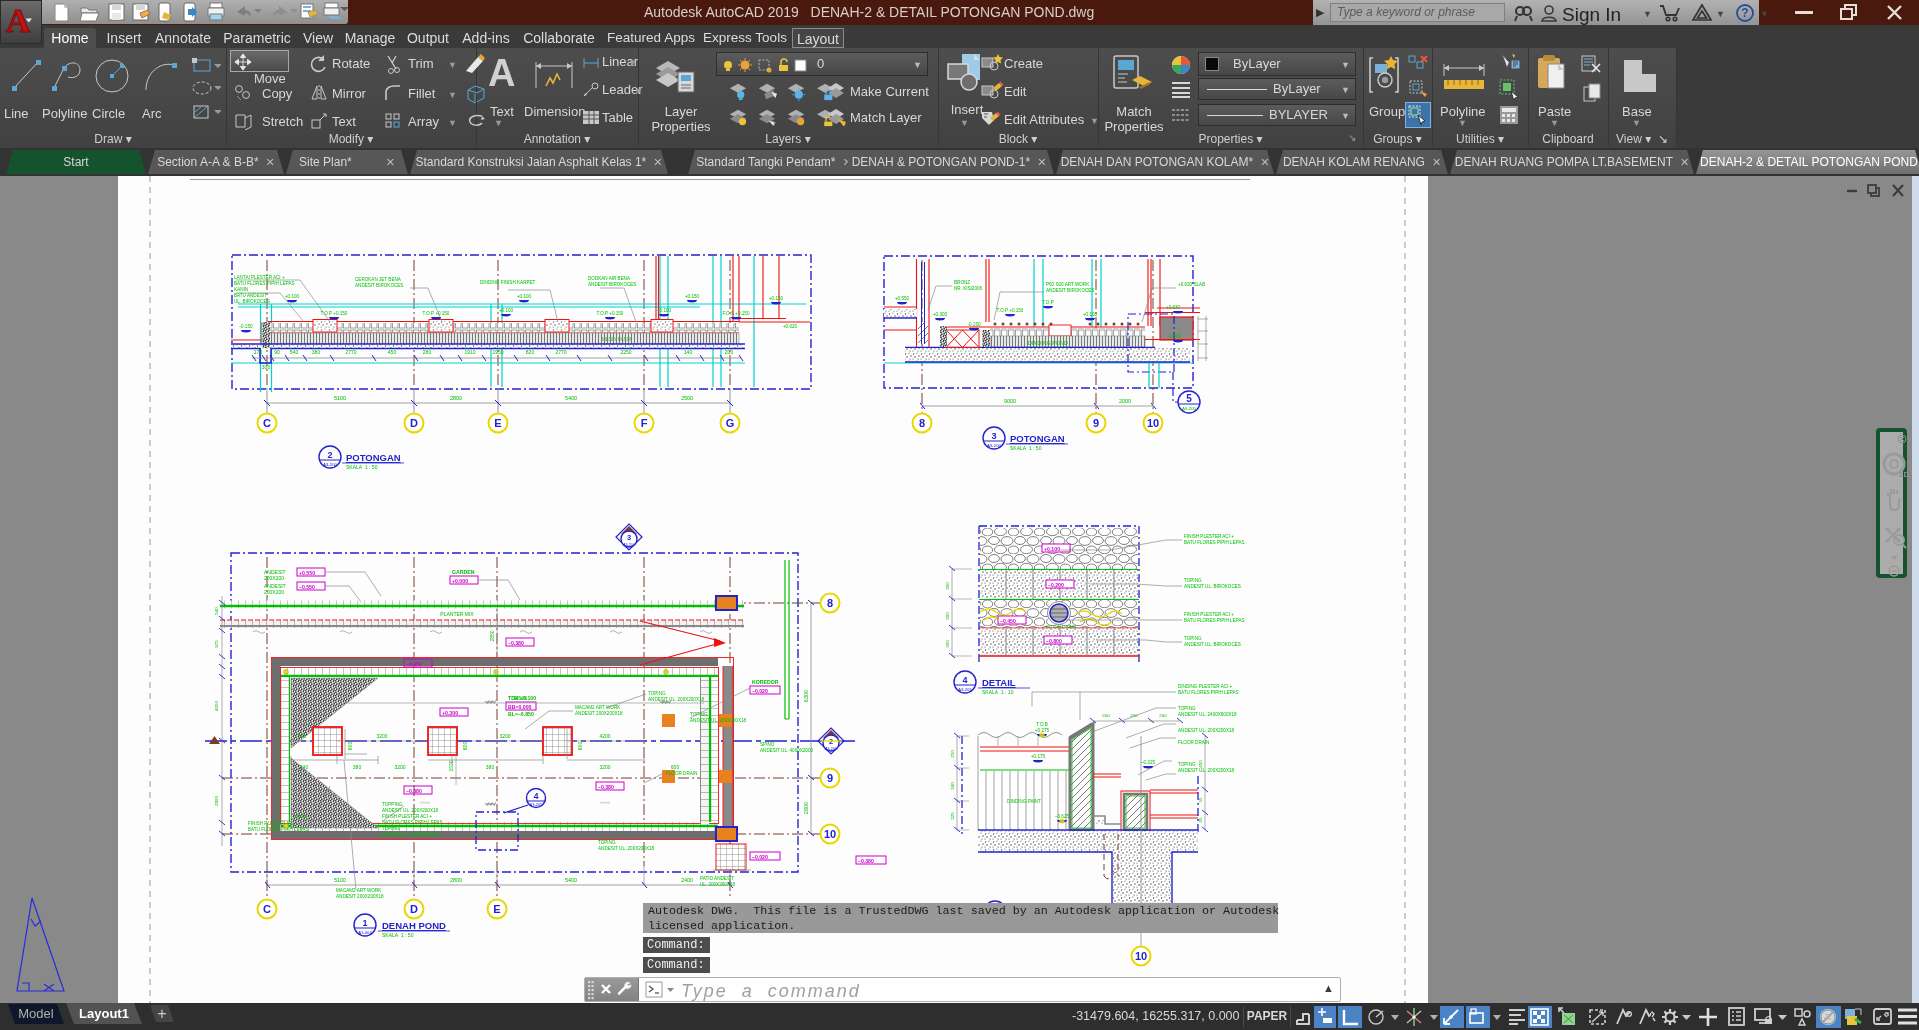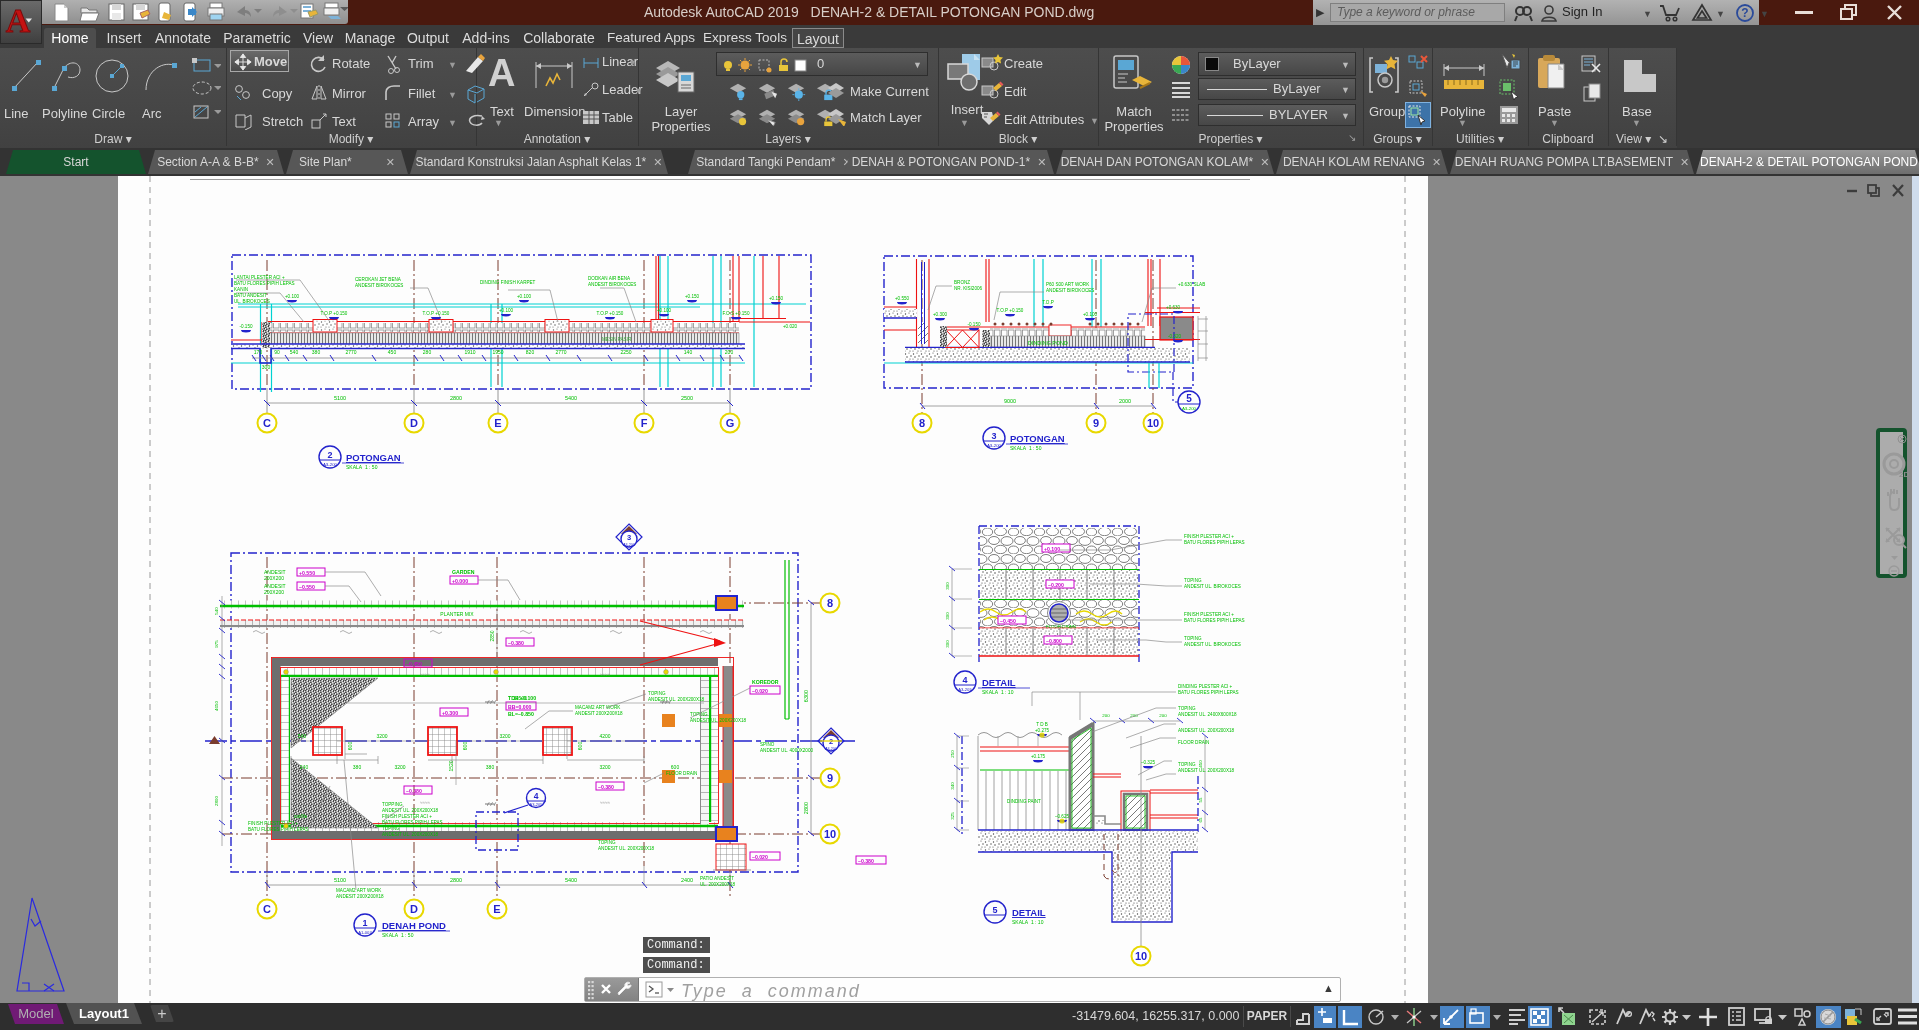--- a/index.html
+++ b/index.html
@@ -108,21 +108,21 @@
 <div class="abs" style="left:1330px;top:3px;width:175px;height:19px;background:#a8a8a8;border:1px solid #7f7f7f;color:#5c5c5c;font-style:italic;font-size:12px;line-height:17px;padding-left:6px;">Type a keyword or phrase</div>
 <svg class="abs" style="left:1512px;top:3px;" width="22" height="20" viewBox="0 0 22 20">
   <circle cx="8" cy="8" r="4" fill="none" stroke="#333" stroke-width="2"></circle>
   <circle cx="15" cy="8" r="4" fill="none" stroke="#333" stroke-width="2"></circle>
   <path d="M5 13l-2 5 M18 13l2 5" stroke="#333" stroke-width="2"></path>
 </svg>
 <svg class="abs" style="left:1539px;top:3px;" width="20" height="20" viewBox="0 0 20 20">
   <circle cx="10" cy="7" r="4" fill="none" stroke="#3a3a3a" stroke-width="1.6"></circle>
   <path d="M3 18c1-5 13-5 14 0z" fill="none" stroke="#3a3a3a" stroke-width="1.6"></path>
 </svg>
-<div class="abs" style="left:1562px;top:4px;color:#222;font-size:13px;">Sign In</div>
+<div class="abs" style="left:1562px;top:4px;color:#222;font-size:19px;">Sign In</div>
 <div class="abs" style="left:1643px;top:9px;color:#444;font-size:9px;">▼</div>
 <svg class="abs" style="left:1658px;top:3px;" width="24" height="20" viewBox="0 0 24 20">
   <path d="M2 3h3l3 9h10l3-7" fill="none" stroke="#333" stroke-width="1.8"></path>
   <circle cx="10" cy="16" r="1.8" fill="none" stroke="#333" stroke-width="1.5"></circle>
   <circle cx="17" cy="16" r="1.8" fill="none" stroke="#333" stroke-width="1.5"></circle>
 </svg>
 <svg class="abs" style="left:1690px;top:3px;" width="24" height="20" viewBox="0 0 24 20">
   <path d="M12 2 L21 17 L3 17 Z M12 8 L16.5 15 L7.5 15 Z" fill="none" stroke="#333" stroke-width="1.7"></path>
 </svg>
 <div class="abs" style="left:1716px;top:9px;color:#444;font-size:9px;">▼</div>
@@ -209,21 +209,21 @@
     <div class="abs" style="left:92px;top:58px;color:#d8d8d8;font-size:13px;">Circle</div>
     <div class="abs" style="left:142px;top:58px;color:#d8d8d8;font-size:13px;">Arc</div>
     <div class="plabel" style="width:226px;">Draw ▾</div>
   </div>
 
   <div class="abs" style="left:226px;top:0;width:250px;height:100px;color:#d8d8d8;font-size:13px;">
     <div class="abs" style="left:4px;top:2px;width:59px;height:22px;background:linear-gradient(#6a6a6a,#4a4a4a);border:1px solid #a8a8a8;"></div>
     <svg class="abs" style="left:8px;top:5px" width="18" height="18" viewBox="0 0 20 20">
         <path d="M10 1v18M1 10h18M10 1l-3 4h6zM10 19l-3-4h6zM1 10l4-3v6zM19 10l-4-3v6z" stroke="#e8e8e8" fill="#e8e8e8" stroke-width="1"></path>
       </svg>
-    <div class="abs" style="left:28px;top:6px;font-weight:bold;">Move</div>
+    <div class="abs" style="left:28px;top:23px;">Move</div>
     <svg class="abs" style="left:82px;top:6px" width="20" height="20" viewBox="0 0 20 20">
         <path d="M16 6 A7 7 0 1 0 17 13" stroke="#c8c8c8" fill="none" stroke-width="1.6"></path>
         <path d="M16 1v6h-6z" fill="#c8c8c8"></path>
       </svg>
     <div class="abs" style="left:106px;top:8px;">Rotate</div>
     <svg class="abs" style="left:158px;top:6px" width="20" height="20" viewBox="0 0 20 20">
         <path d="M4 2l8 13M12 2L8 9" stroke="#c8c8c8" stroke-width="1.4" fill="none"></path>
         <circle cx="13" cy="16" r="2.5" stroke="#c8c8c8" fill="none"></circle>
         <circle cx="7" cy="17" r="2.5" stroke="#c8c8c8" fill="none"></circle>
       </svg>
@@ -1450,20 +1450,21 @@
       <path d="M6 96l14 14M20 96L6 110" stroke="#9a9a9a" stroke-width="2"></path>
       <path d="M6 96l4 0-4 4zM20 96l-4 0 4 4zM6 110l0-4 4 4zM20 110l-4 0 4-4z" fill="#9a9a9a"></path>
       <circle cx="19" cy="108" r="5" fill="none" stroke="#9a9a9a" stroke-width="2"></circle>
       <path d="M22 112l4 4" stroke="#9a9a9a" stroke-width="2"></path>
       <path d="M11 124h7l-3.5 4z" fill="#9a9a9a"></path>
       <circle cx="14" cy="139" r="5" fill="none" stroke="#9a9a9a" stroke-width="1.4"></circle>
       <path d="M11 139h6" stroke="#9a9a9a" stroke-width="1.4"></path>
     </svg>
   </div>
 
+  <div class="abs" style="left:643px;top:727px;width:635px;height:30px;background:#999999;font-family:'Liberation Mono',monospace;font-size:11.7px;color:#1c1c1c;line-height:15px;padding:1px 0 0 5px;white-space:nowrap;">Autodesk DWG.&nbsp;&nbsp;This file is a TrustedDWG last saved by an Autodesk application or Autodesk<br>licensed application.</div>
   <div class="abs" style="left:643px;top:761px;width:67px;height:16px;background:#4d4d4d;font-family:'Liberation Mono',monospace;font-size:12px;color:#f0f0f0;line-height:16px;padding-left:4px;">Command:</div>
   <div class="abs" style="left:643px;top:781px;width:67px;height:16px;background:#4d4d4d;font-family:'Liberation Mono',monospace;font-size:12px;color:#f0f0f0;line-height:16px;padding-left:4px;">Command:</div>
 
   <div class="abs" style="left:584px;top:801px;width:757px;height:25px;background:#fefefe;border:1px solid #b0b0b0;border-radius:2px;">
     <div class="abs" style="left:0;top:0;width:54px;height:23px;background:linear-gradient(#9a9a9a,#828282);border-right:1px solid #777;">
       <svg width="54" height="23" viewBox="0 0 54 23">
         <g fill="#d8d8d8">
             <rect x="3" y="3" width="2.2" height="2.2"></rect>
             <rect x="6.5" y="3" width="2.2" height="2.2"></rect>
             <rect x="3" y="7" width="2.2" height="2.2"></rect>
@@ -1483,21 +1484,21 @@
       <rect x="1" y="1" width="16" height="15" fill="none" stroke="#9a9a9a"></rect>
       <path d="M4 5l4 3-4 3" fill="none" stroke="#555" stroke-width="1.3"></path>
       <path d="M10 12h4" stroke="#555" stroke-width="1.3"></path>
       <path d="M22 7h7l-3.5 4z" fill="#8a8a8a"></path>
     </svg>
     <div class="abs" style="left:96px;top:3px;font-size:18px;font-style:italic;color:#a0a0a0;letter-spacing:2px;">Type&nbsp; a&nbsp; command</div>
     <div class="abs" style="left:738px;top:4px;color:#3a3a3a;font-size:11px;">▲</div>
   </div>
 </div>
 <div id="statusbar">
-  <div class="abs" style="left:8px;top:1px;height:20px;line-height:20px;width:56px;background:#701a75;color:#b0b0b0;font-size:13px;text-align:center;clip-path:polygon(0 0,calc(100% - 7px) 0,100% 100%,7px 100%);">Model</div>
+  <div class="abs" style="left:8px;top:1px;height:20px;line-height:20px;width:56px;background:#0f172a;color:#b0b0b0;font-size:13px;text-align:center;clip-path:polygon(0 0,calc(100% - 7px) 0,100% 100%,7px 100%);">Model</div>
   <div class="abs" style="left:66px;top:0;height:21px;line-height:21px;width:76px;background:#525252;color:#fff;font-size:13px;font-weight:bold;text-align:center;clip-path:polygon(0 0,calc(100% - 8px) 0,100% 100%,8px 100%);">Layout1</div>
   <div class="abs" style="left:150px;top:2px;width:24px;height:17px;background:#454545;border-radius:2px;color:#ccc;text-align:center;line-height:17px;clip-path:polygon(0 0,calc(100% - 6px) 0,100% 100%,6px 100%);">+</div>
   <div class="abs" style="left:1072px;top:6px;color:#d8d8d8;font-size:12.5px;">-31479.604, 16255.317, 0.000</div>
   <div class="abs" style="left:1243px;top:3px;width:48px;height:21px;border-left:1px solid #4a4a4a;border-right:1px solid #4a4a4a;color:#d8d8d8;font-size:12px;font-weight:bold;text-align:center;line-height:21px;">PAPER</div>
   <svg class="abs" style="left:1294px;top:3px;" width="625" height="22" viewBox="0 0 625 22">
 
     <g transform="translate(0,0)">
         <path d="M3 14 h6 v-6 h6 M3 14 v4 h12 v-10" stroke="#d0d0d0" fill="none" stroke-width="2"></path>
       </g>
 

